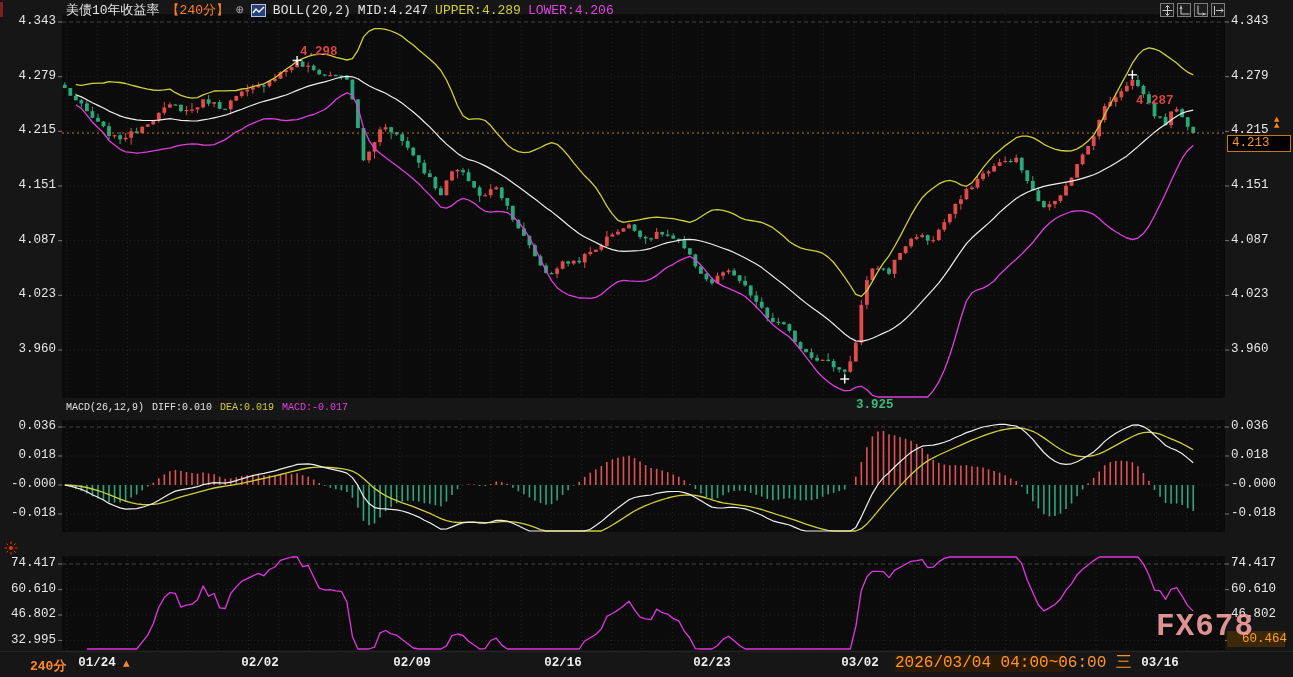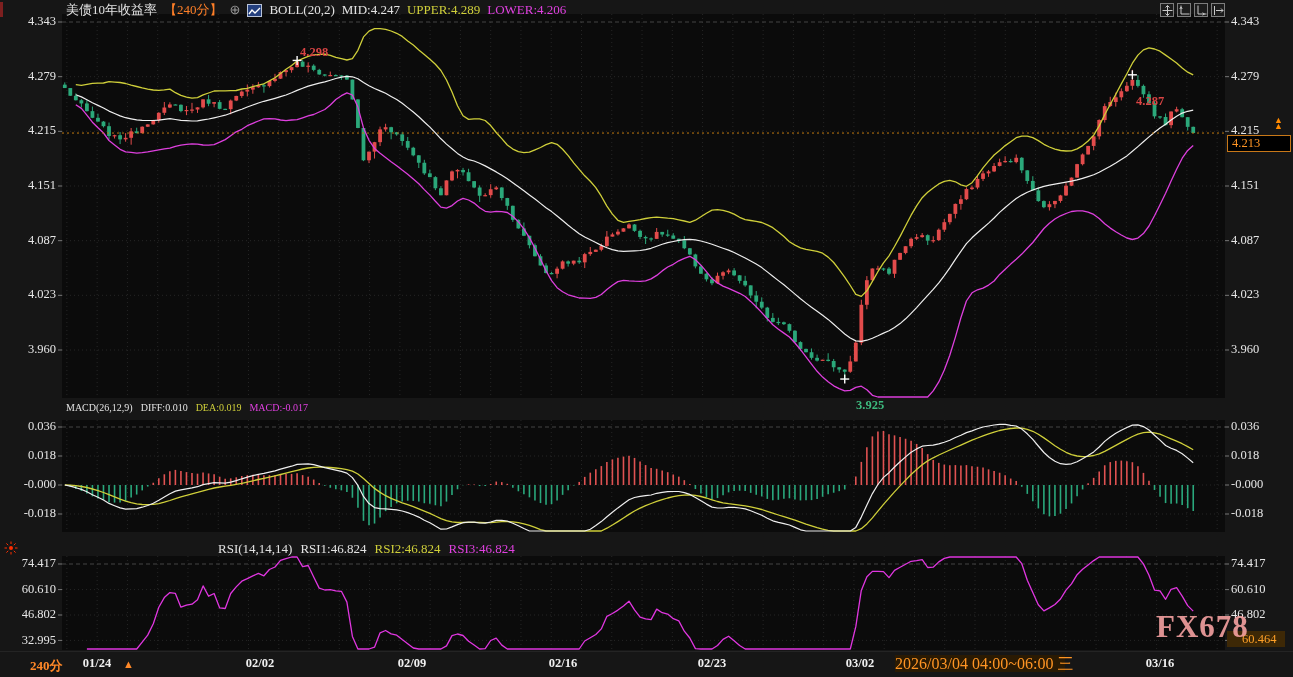--- a/index.html
+++ b/index.html
@@ -1,19 +1,19 @@
 <!DOCTYPE html>
 <html><head>
 <meta charset="utf-8">
 <style>
   * { margin:0; padding:0; box-sizing:border-box; }
   html,body { background:#161616; }
   #app {
     position:relative; width:1293px; height:677px; overflow:hidden;
-    background:#161616; font-family:Liberation Serif, serif;
+    background:#161616; font-family:Liberation Mono, monospace;
     color:#e8e8e8; font-size:12.5px;
   }
   #cv { position:absolute; left:0; top:0; }
   .abs { position:absolute; white-space:nowrap; }
   
   #hdr { left:66px; top:2px; display:flex; align-items:center; gap:7px; font-size:13px; height:16px; }
   .t-white { color:#e2e2e2; } .t-orange{ color:#ff7f27; } .t-yellow{ color:#cfcf3a; } .t-magenta{ color:#e040e0; }
   .t-gray { color:#9a9a9a; }
   .mini-logo { display:inline-block; width:15px; height:13px; background:#24407f; border:1px solid #b9c4d8; }
   
@@ -930,26 +930,20 @@
           <line x1="7" y1="0.5" x2="7" y2="3"></line>
           <line x1="7" y1="11" x2="7" y2="13.5"></line>
           <line x1="0.5" y1="7" x2="3" y2="7"></line>
           <line x1="11" y1="7" x2="13.5" y2="7"></line>
           <line x1="2.4" y1="2.4" x2="4.2" y2="4.2"></line>
           <line x1="9.8" y1="9.8" x2="11.6" y2="11.6"></line>
           <line x1="2.4" y1="11.6" x2="4.2" y2="9.8"></line>
           <line x1="9.8" y1="4.2" x2="11.6" y2="2.4"></line>
         </g>
       </svg></span>
-  <div class="abs" id="rsi-hdr">
-    <span class="t-white">RSI(14,14,14)</span>
-    <span class="t-white">RSI1:46.824</span>
-    <span class="t-yellow">RSI2:46.824</span>
-    <span class="t-magenta">RSI3:46.824</span>
-  </div>
   <span class="ylab" style="top:556px">74.417</span>
   <span class="ylab" style="top:582px">60.610</span>
   <span class="ylab" style="top:607px">46.802</span>
   <span class="ylab" style="top:633px">32.995</span>
   <span class="yrab" style="top:556px">74.417</span>
   <span class="yrab" style="top:582px">60.610</span>
   <span class="yrab" style="top:607px">46.802</span>
   <span class="yrab" style="top:633px">32.995</span>
   <div class="abs" id="rsi-tag">60.464</div>
 

